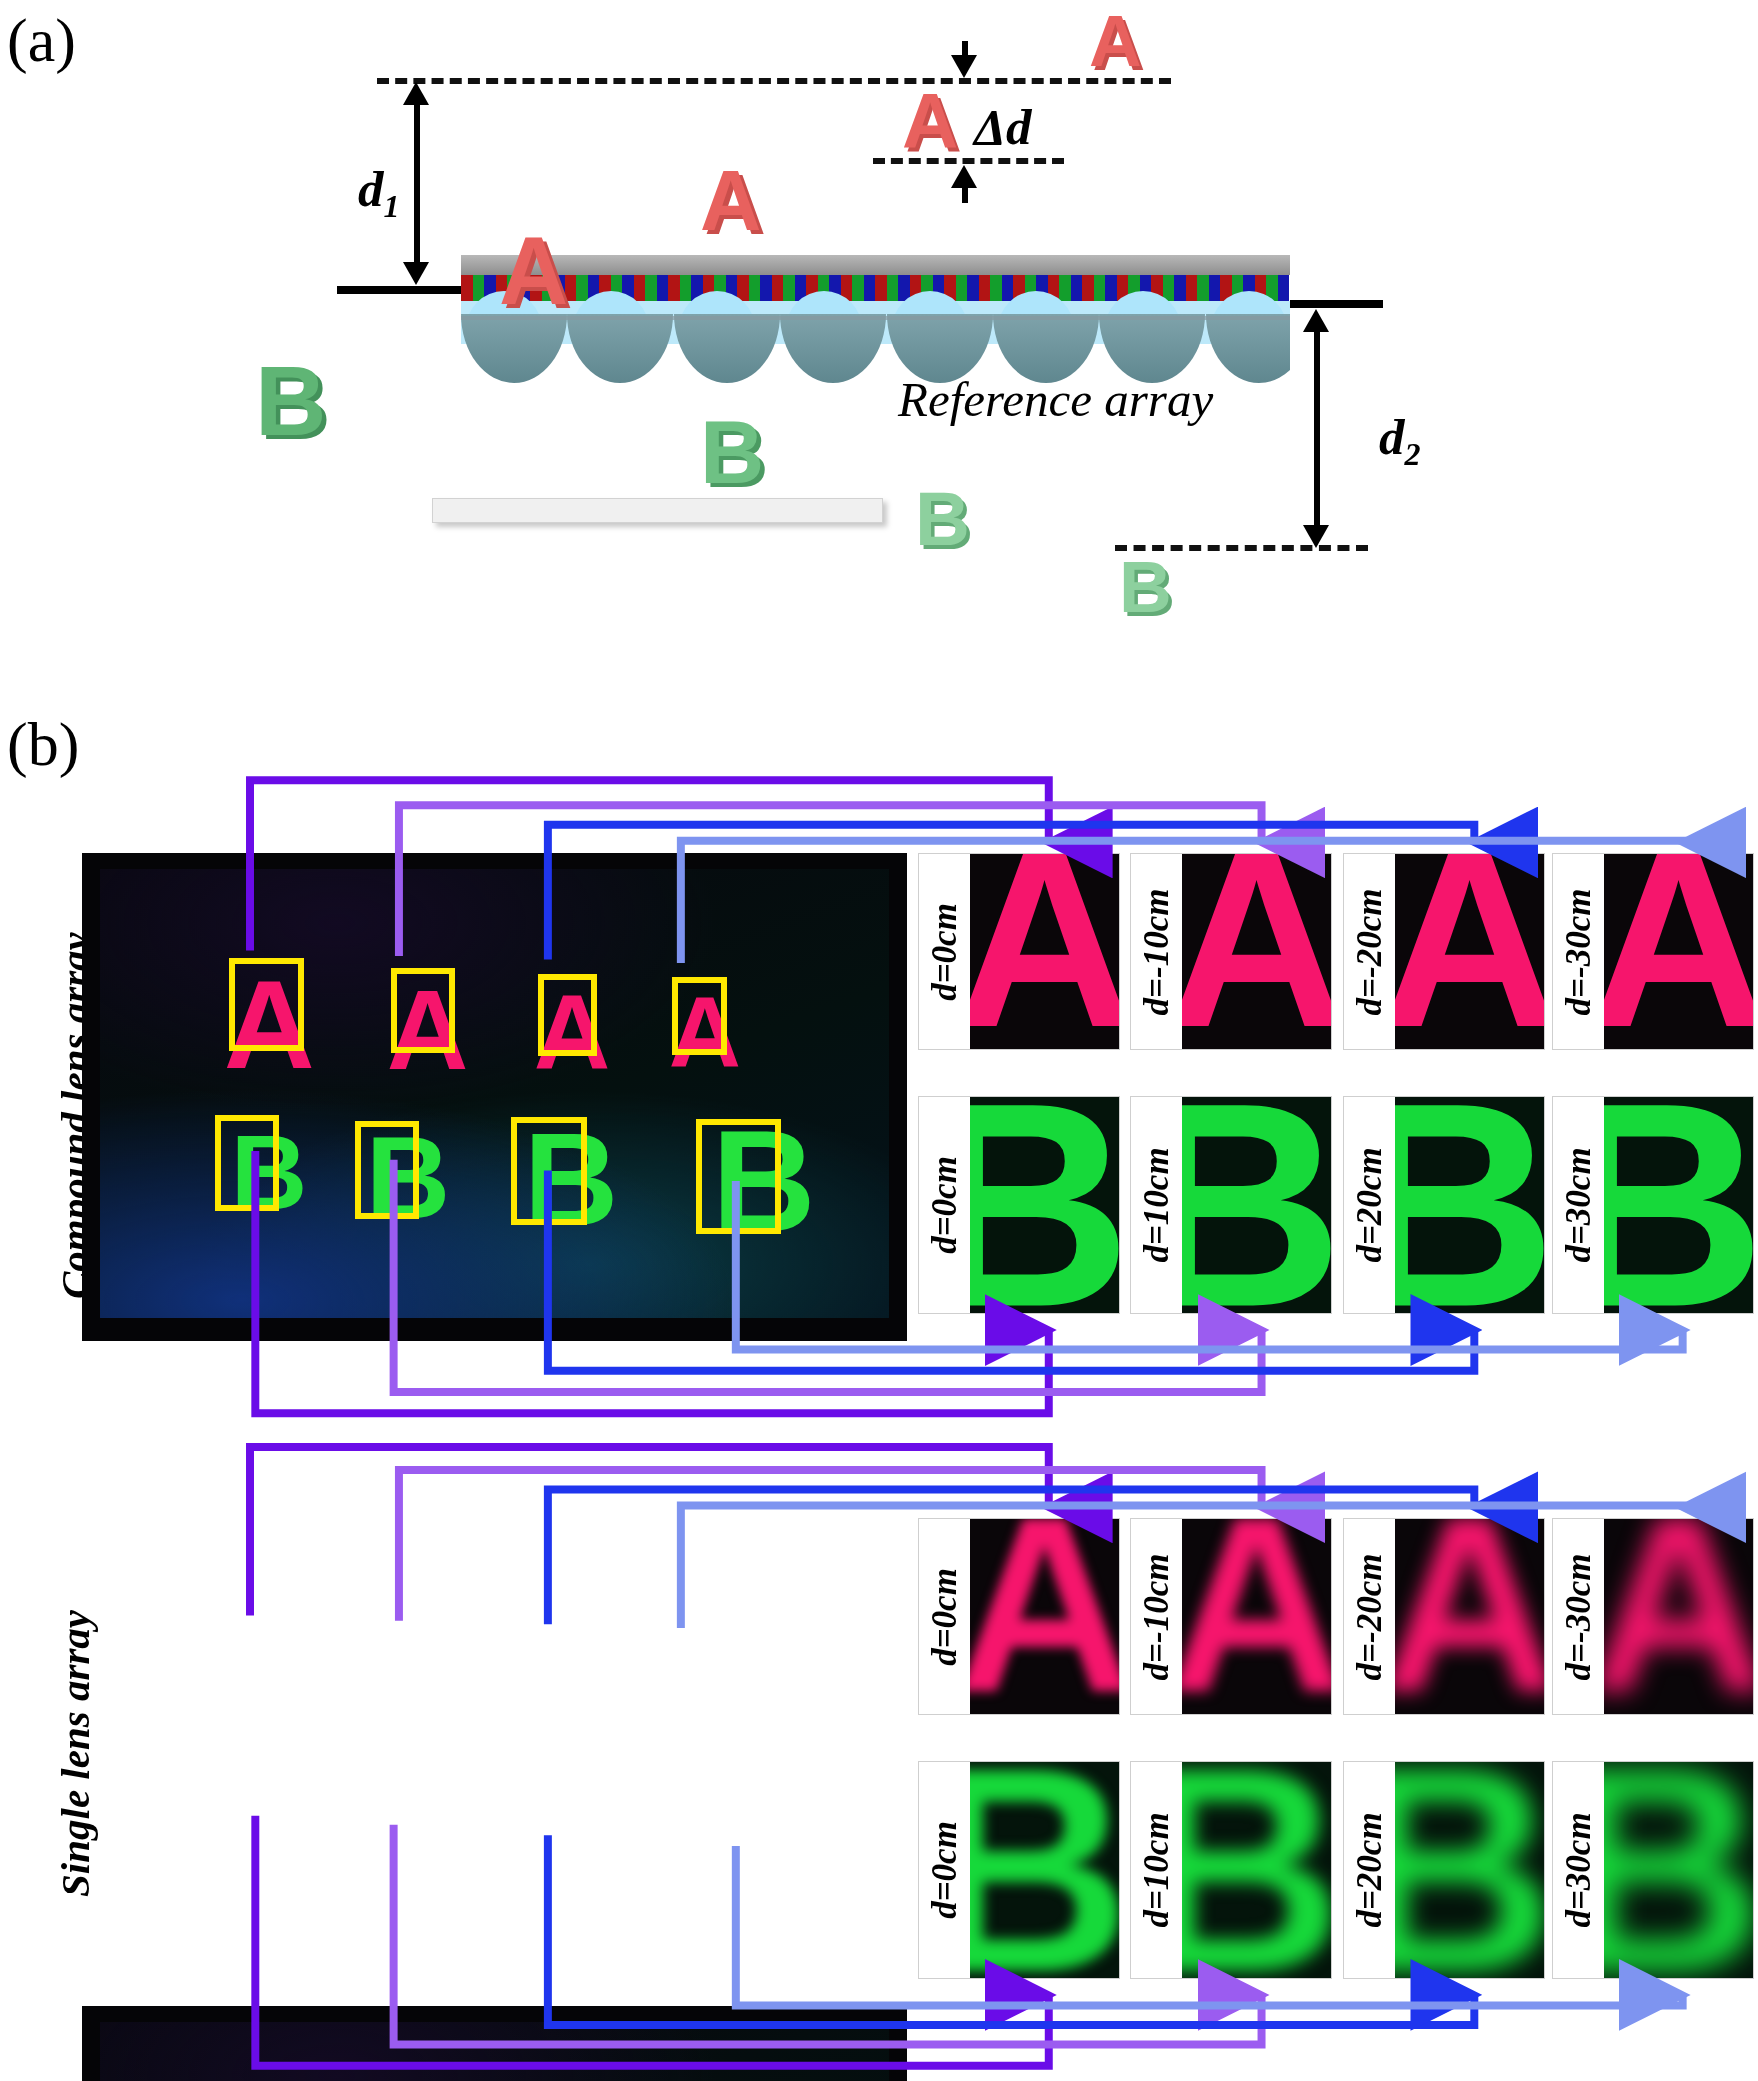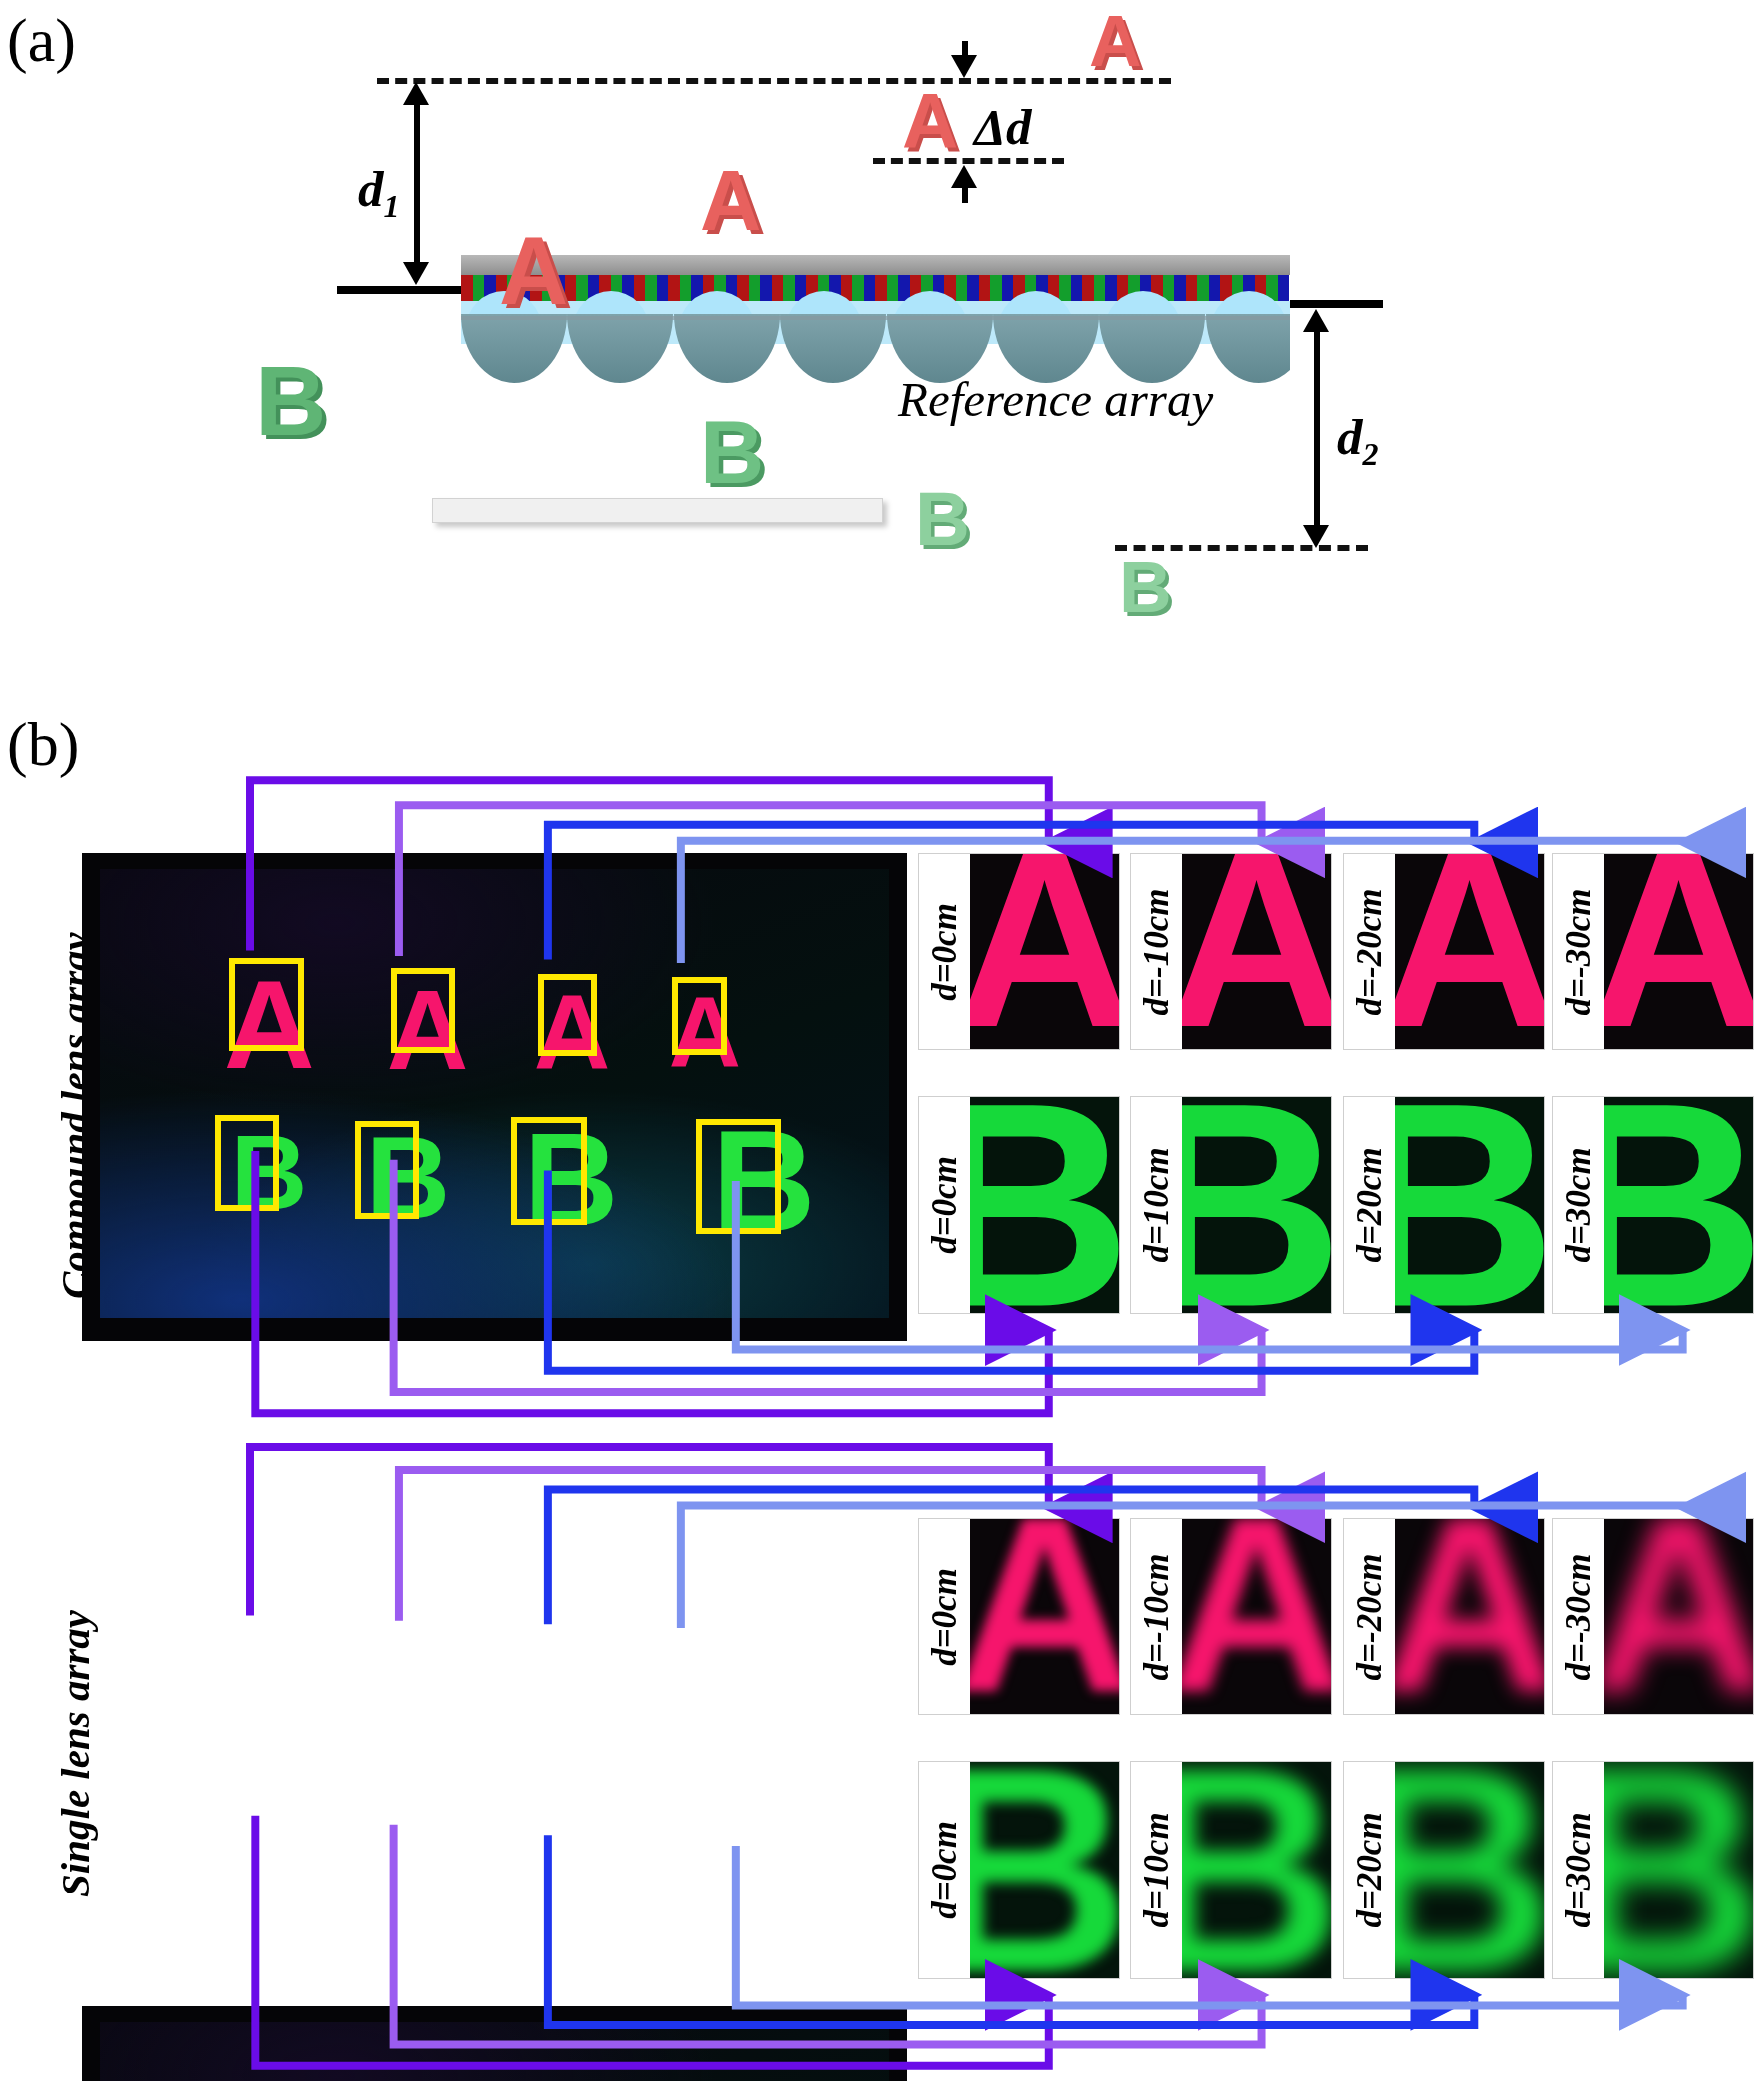--- a/index.html
+++ b/index.html
@@ -223,21 +223,21 @@
 <div class="abs glyphB" style="left:915px;top:481px;font-size:76px;color:#8DD09E;text-shadow:3.5px 3.5px 0 #63ab77;">B</div>
 <div class="abs glyphB" style="left:1119px;top:550px;font-size:73px;color:#8DD09E;text-shadow:3.5px 3.5px 0 #63ab77;">B</div>
 
 <div class="abs refplane" style="left:898px;top:371px;">Reference array</div>
 
 <div class="abs solidline" style="left:1290px;top:300px;width:93px;height:8px;"></div>
 <div class="abs arrowhead-up" style="left:1303px;top:309px;"></div>
 <div class="abs arrowline" style="left:1314px;top:325px;height:204px;"></div>
 <div class="abs arrowhead-dn" style="left:1303px;top:525px;"></div>
 <div class="abs dashline" style="left:1115px;top:545px;width:253px;"></div>
-<div class="abs mathlabel" style="left:1337px;top:408px;">
+<div class="abs mathlabel" style="left:1379px;top:408px;">
   <span>d</span><sub>2</sub>
 </div>
 
 <div class="abs formula-box" style="left:432px;top:498px;width:403px;">
 </div>
 
 <div class="abs panel-letter" style="left:7px;top:709px;">(b)</div>
 
 <div class="abs side-caption" style="left:51px;top:1299px;">Compound lens array</div>
 

